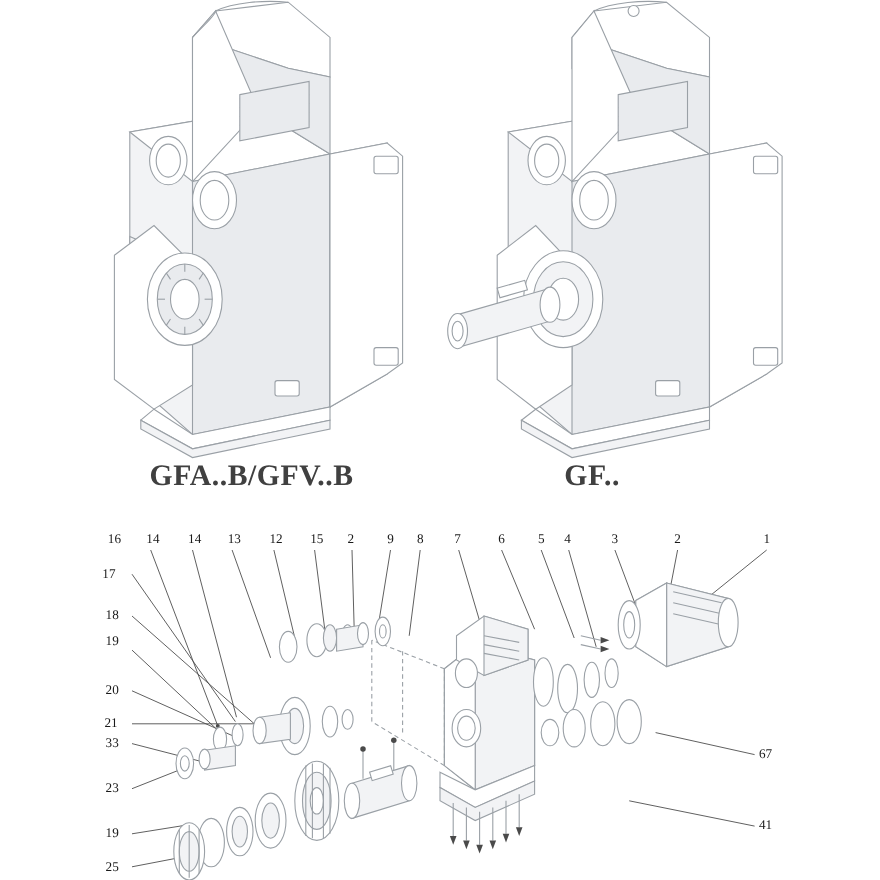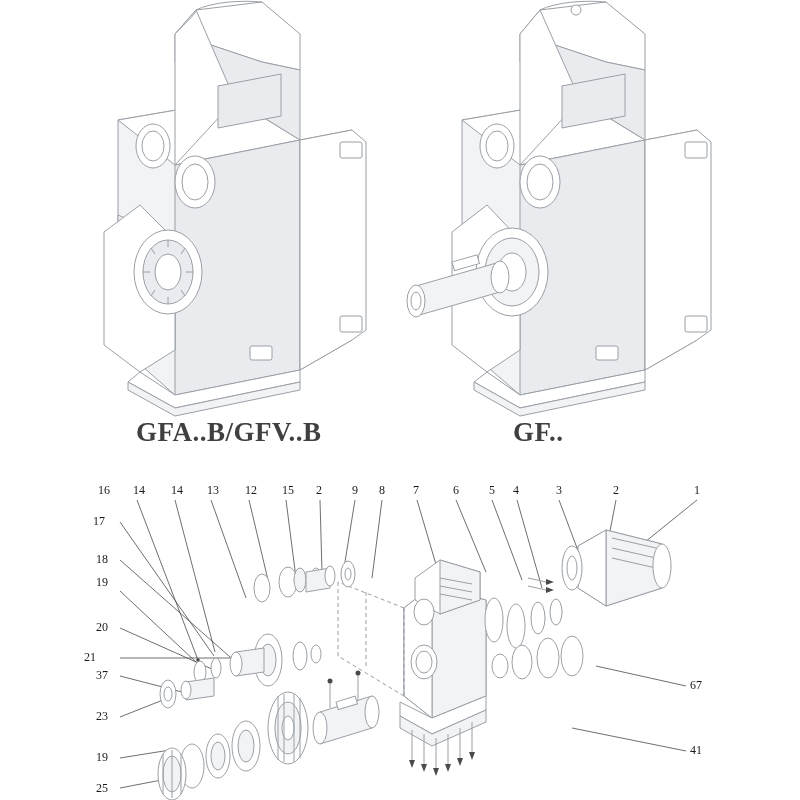--- a/index.html
+++ b/index.html
@@ -416,22 +416,22 @@
     <div class="callout" style="left:489px; top:23px;">5</div>
     <div class="callout" style="left:513px; top:23px;">4</div>
     <div class="callout" style="left:556px; top:23px;">3</div>
     <div class="callout" style="left:613px; top:23px;">2</div>
     <div class="callout" style="left:694px; top:23px;">1</div>
 
     <div class="callout" style="left:93px; top:54px;">17</div>
     <div class="callout" style="left:96px; top:92px;">18</div>
     <div class="callout" style="left:96px; top:115px;text-align:right;">19</div>
     <div class="callout" style="left:96px; top:160px;">20</div>
-    <div class="callout" style="left:84px; top:190px;">21</div>
-    <div class="callout" style="left:96px; top:208px;">37</div>
+    <div class="callout" style="left:95px; top:190px;">21</div>
+    <div class="callout" style="left:96px; top:208px;">33</div>
     <div class="callout" style="left:96px; top:249px;">23</div>
     <div class="callout" style="left:96px; top:290px;">19</div>
     <div class="callout" style="left:96px; top:321px;text-align:right;">25</div>
 
     <div class="callout" style="left:690px; top:218px;">67</div>
     <div class="callout" style="left:690px; top:283px;">41</div>
   </div>
 
 </div>
 

